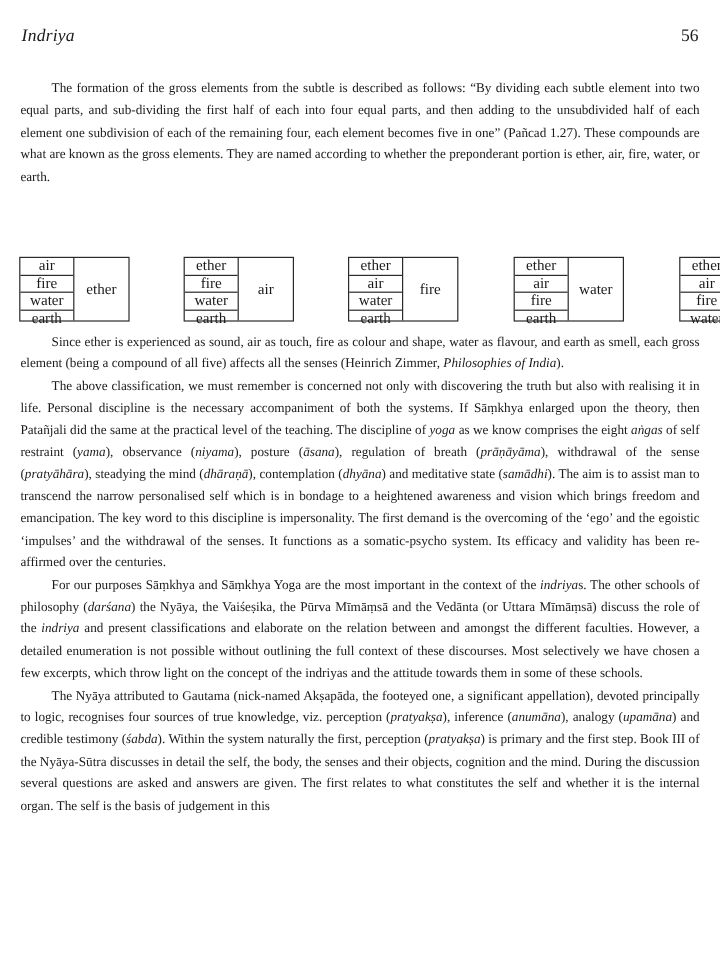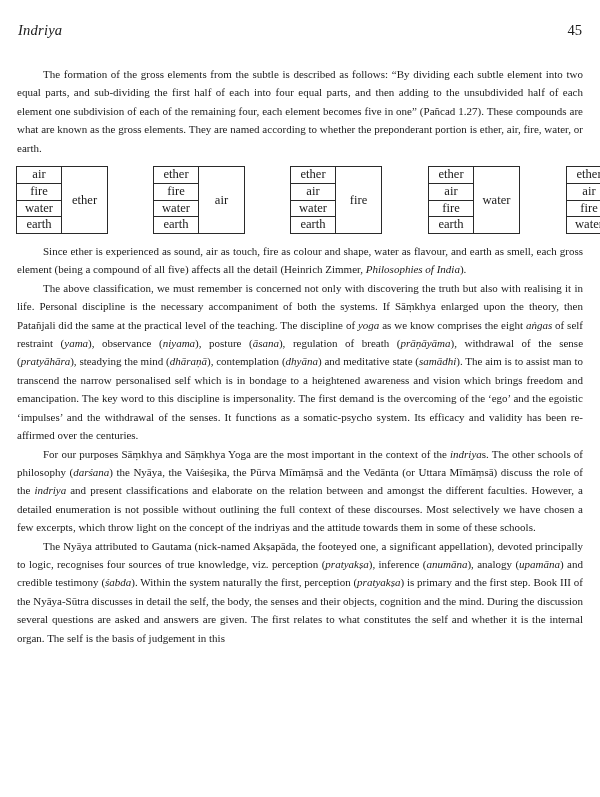--- a/index.html
+++ b/index.html
@@ -60,21 +60,22 @@
   .element-boxes {
     display: flex;
     align-items: flex-start;
     margin: 9px 0 8px 0;
     padding-left: 0px;
   }
   .elem-box {
     display: flex;
     border: 1px solid #2a2a2a;
     box-sizing: border-box;
-    height: 68px;
+    height: 54px;
+    margin-top: 48px;
   }
   .elem-box .subtle-col {
     display: flex;
     flex-direction: column;
     border-right: 1px solid #2a2a2a;
     box-sizing: border-box;
     width: 45px;
   }
   .elem-box .subtle-col .cell {
     flex: 1 1 0;
@@ -102,21 +103,21 @@
   .box-gap { width: 45px; flex: 0 0 auto; }
   .box-gap.wide { width: 46px; }
 </style>
 </head>
 <body>
 
 <div class="page">
 
   <div class="running-head">
     <span class="book-title">Indriya</span>
-    <span class="folio">45</span>
+    <span class="folio">56</span>
   </div>
 
   <div class="body-text">
 
     <p class="indent"><span>The formation of the gross elements from the subtle is described as follows: “By dividing each subtle element into two equal parts, and sub-dividing the first half of each into four equal parts, and then adding to the unsubdivided half of each element one subdivision of each of the remaining four, each element becomes five in one” (Pañcad 1.27). These compounds are what are known as the gross elements. They are named according to whether the preponderant portion is ether, air, fire, water, or earth.</span></p>
 
     <div class="element-boxes">
 
       <div class="elem-box">
         <div class="subtle-col">
@@ -171,21 +172,21 @@
           <div class="cell">ether</div>
           <div class="cell">air</div>
           <div class="cell">fire</div>
           <div class="cell">water</div>
         </div>
 
       </div>
 
     </div>
 
-    <p class="indent"><span>Since ether is experienced as sound, air as touch, fire as colour and shape, water as flavour, and earth as smell, each gross element (being a compound of all five) affects all the detail (Heinrich Zimmer, </span><em>Philosophies of India</em><span>).</span></p>
+    <p class="indent"><span>Since ether is experienced as sound, air as touch, fire as colour and shape, water as flavour, and earth as smell, each gross element (being a compound of all five) affects all the senses (Heinrich Zimmer, </span><em>Philosophies of India</em><span>).</span></p>
 
     <p class="indent"><span>The above classification, we must remember is concerned not only with discovering the truth but also with realising it in life. Personal discipline is the necessary accompaniment of both the systems. If Sāṃkhya enlarged upon the theory, then Patañjali did the same at the practical level of the teaching. The discipline of </span><em>yoga</em><span> as we know comprises the eight </span><em>aṅgas</em><span> of self restraint (</span><em>yama</em><span>), observance (</span><em>niyama</em><span>), posture (</span><em>āsana</em><span>), regulation of breath (</span><em>prāṇāyāma</em><span>), withdrawal of the sense (</span><em>pratyāhāra</em><span>), steadying the mind (</span><em>dhāraṇā</em><span>), contemplation (</span><em>dhyāna</em><span>) and meditative state (</span><em>samādhi</em><span>). The aim is to assist man to transcend the narrow personalised self which is in bondage to a heightened awareness and vision which brings freedom and emancipation. The key word to this discipline is impersonality. The first demand is the overcoming of the ‘ego’ and the egoistic ‘impulses’ and the withdrawal of the senses. It functions as a somatic-psycho system. Its efficacy and validity has been re-affirmed over the centuries.</span></p>
 
     <p class="indent"><span>For our purposes Sāṃkhya and Sāṃkhya Yoga are the most important in the context of the </span><em>indriya</em><span>s. The other schools of philosophy (</span><em>darśana</em><span>) the Nyāya, the Vaiśeṣika, the Pūrva Mīmāṃsā and the Vedānta (or Uttara Mīmāṃsā) discuss the role of the </span><em>indriya</em><span> and present classifications and elaborate on the relation between and amongst the different faculties. However, a detailed enumeration is not possible without outlining the full context of these discourses. Most selectively we have chosen a few excerpts, which throw light on the concept of the indriyas and the attitude towards them in some of these schools.</span></p>
 
     <p class="indent"><span>The Nyāya attributed to Gautama (nick-named Akṣapāda, the footeyed one, a significant appellation), devoted principally to logic, recognises four sources of true knowledge, viz. perception (</span><em>pratyakṣa</em><span>), inference (</span><em>anumāna</em><span>), analogy (</span><em>upamāna</em><span>) and credible testimony (</span><em>śabda</em><span>). Within the system naturally the first, perception (</span><em>pratyakṣa</em><span>) is primary and the first step. Book III of the </span><strong>Nyāya-Sūtra</strong><span> discusses in detail the self, the body, the senses and their objects, cognition and the mind. During the discussion several questions are asked and answers are given. The first relates to what constitutes the self and whether it is the internal organ. The self is the basis of judgement in this</span></p>
 
   </div>
 </div>
 

